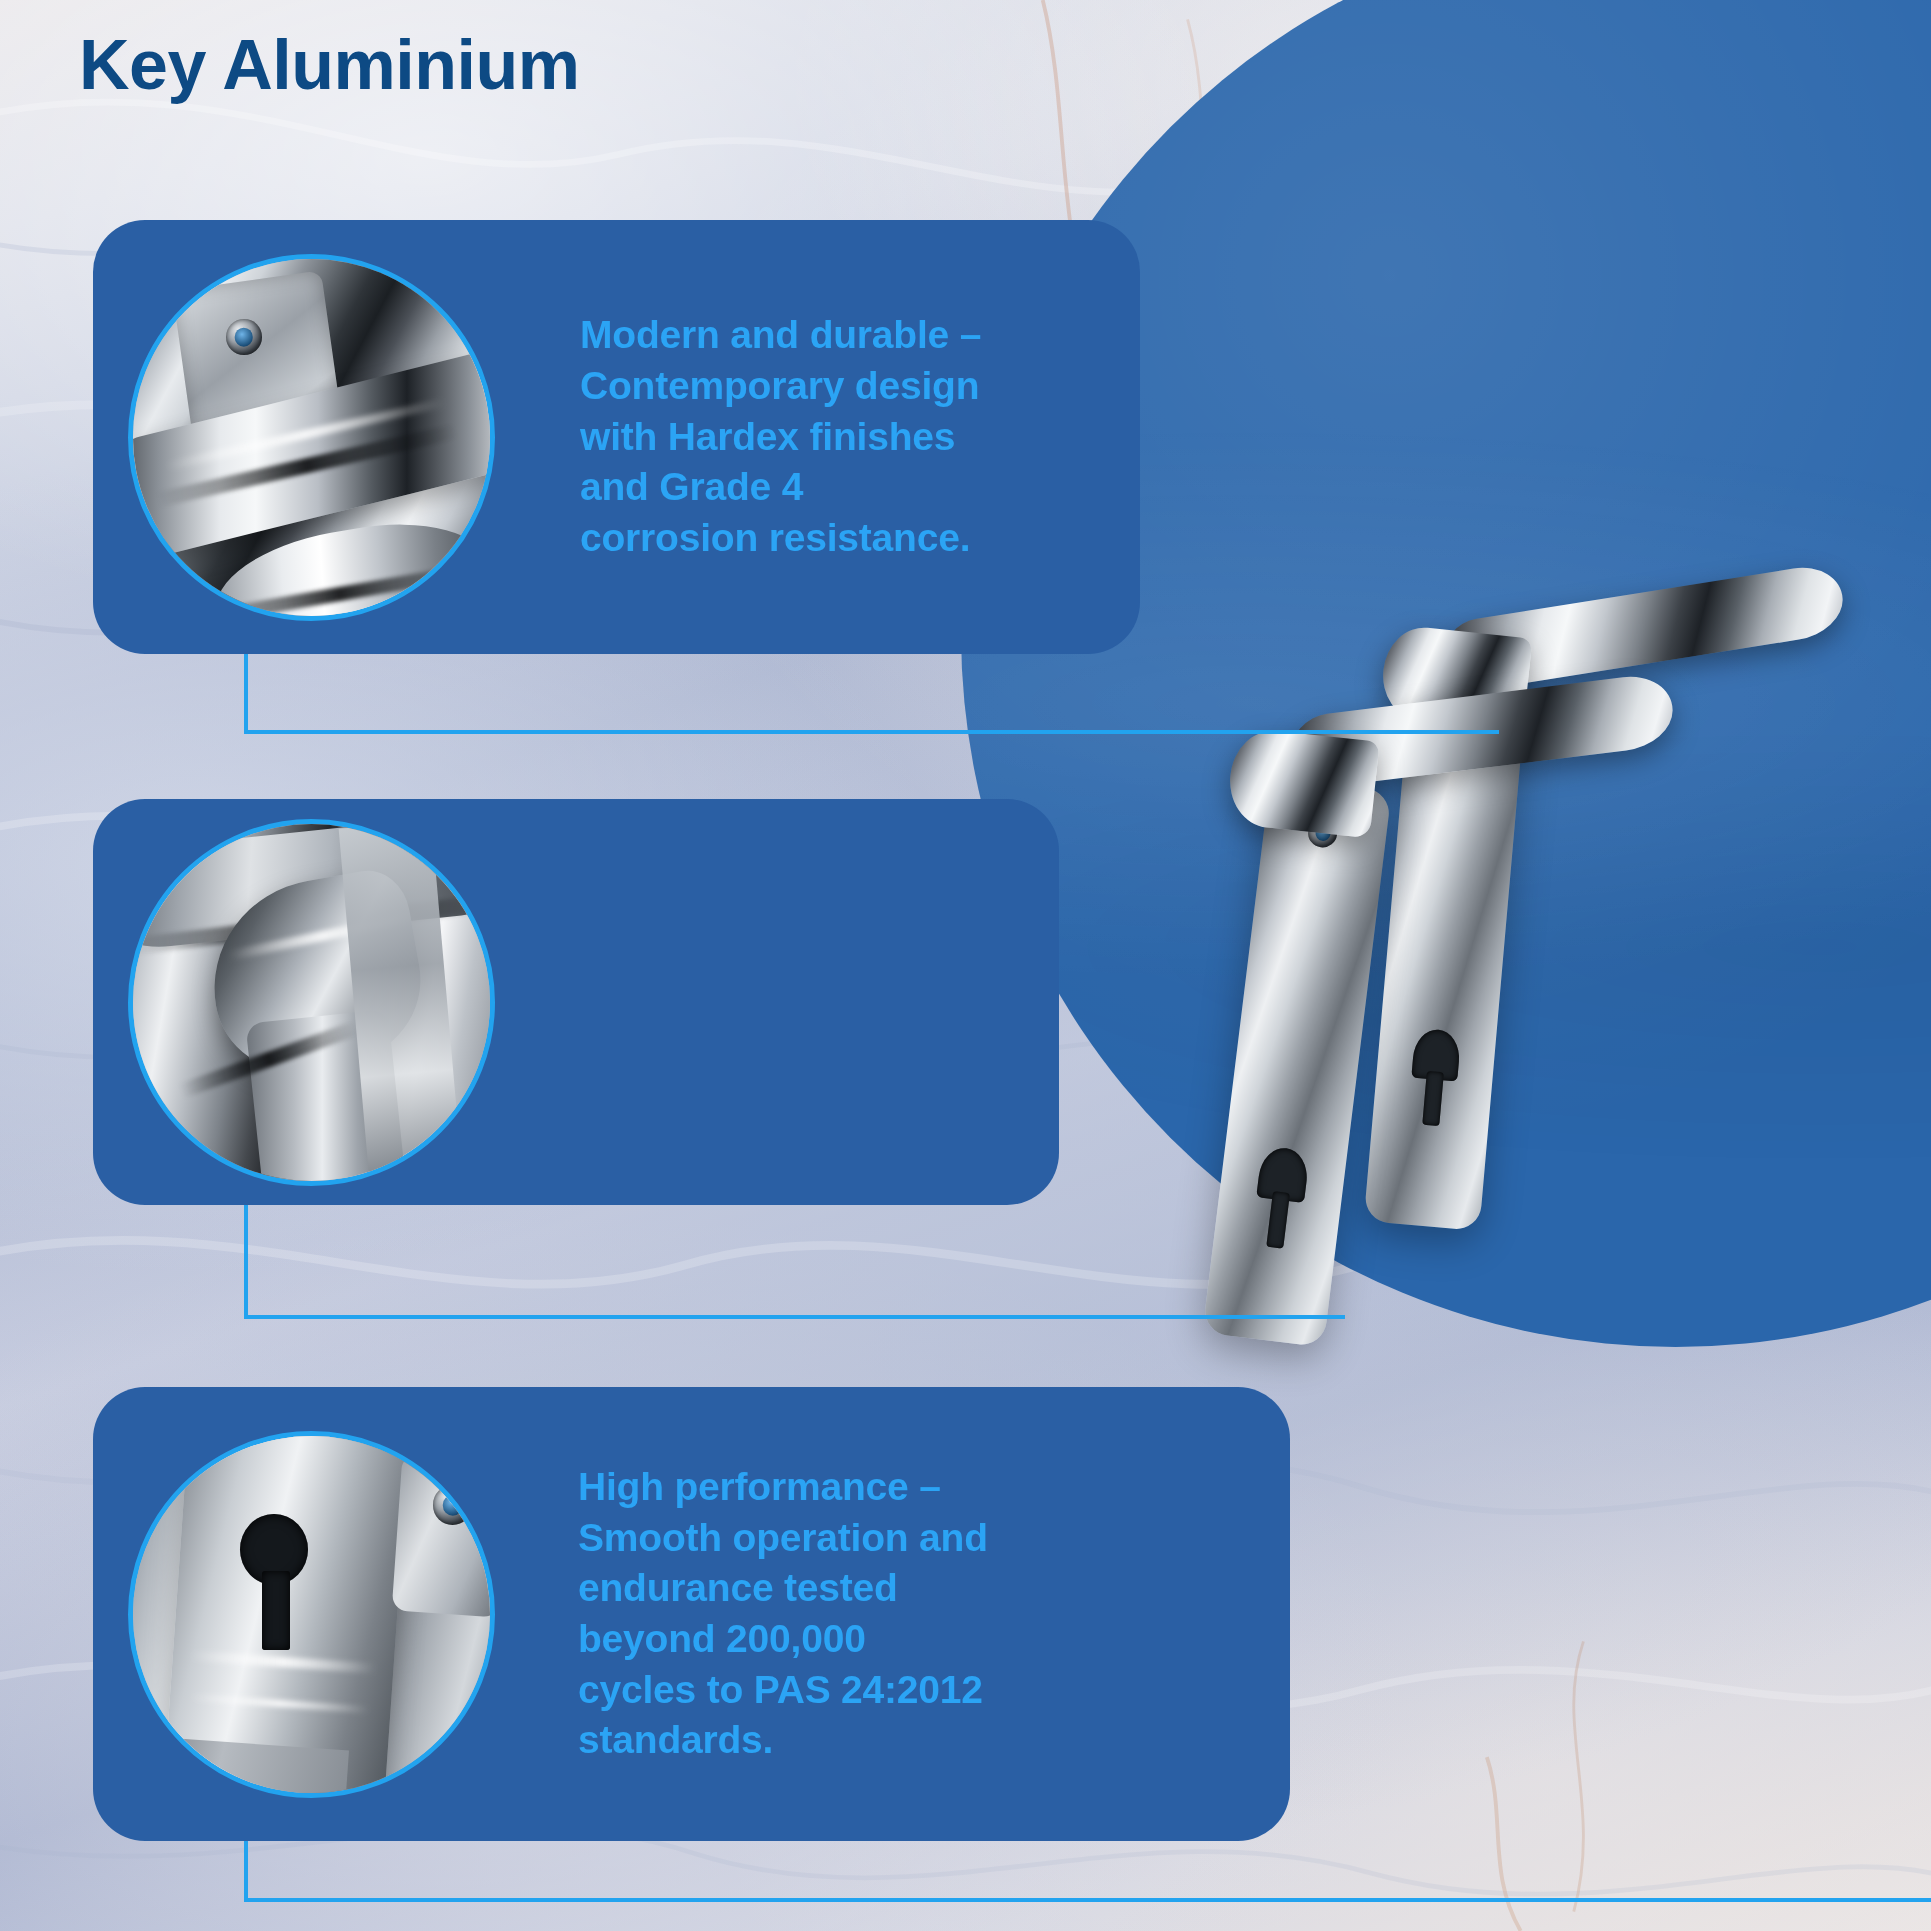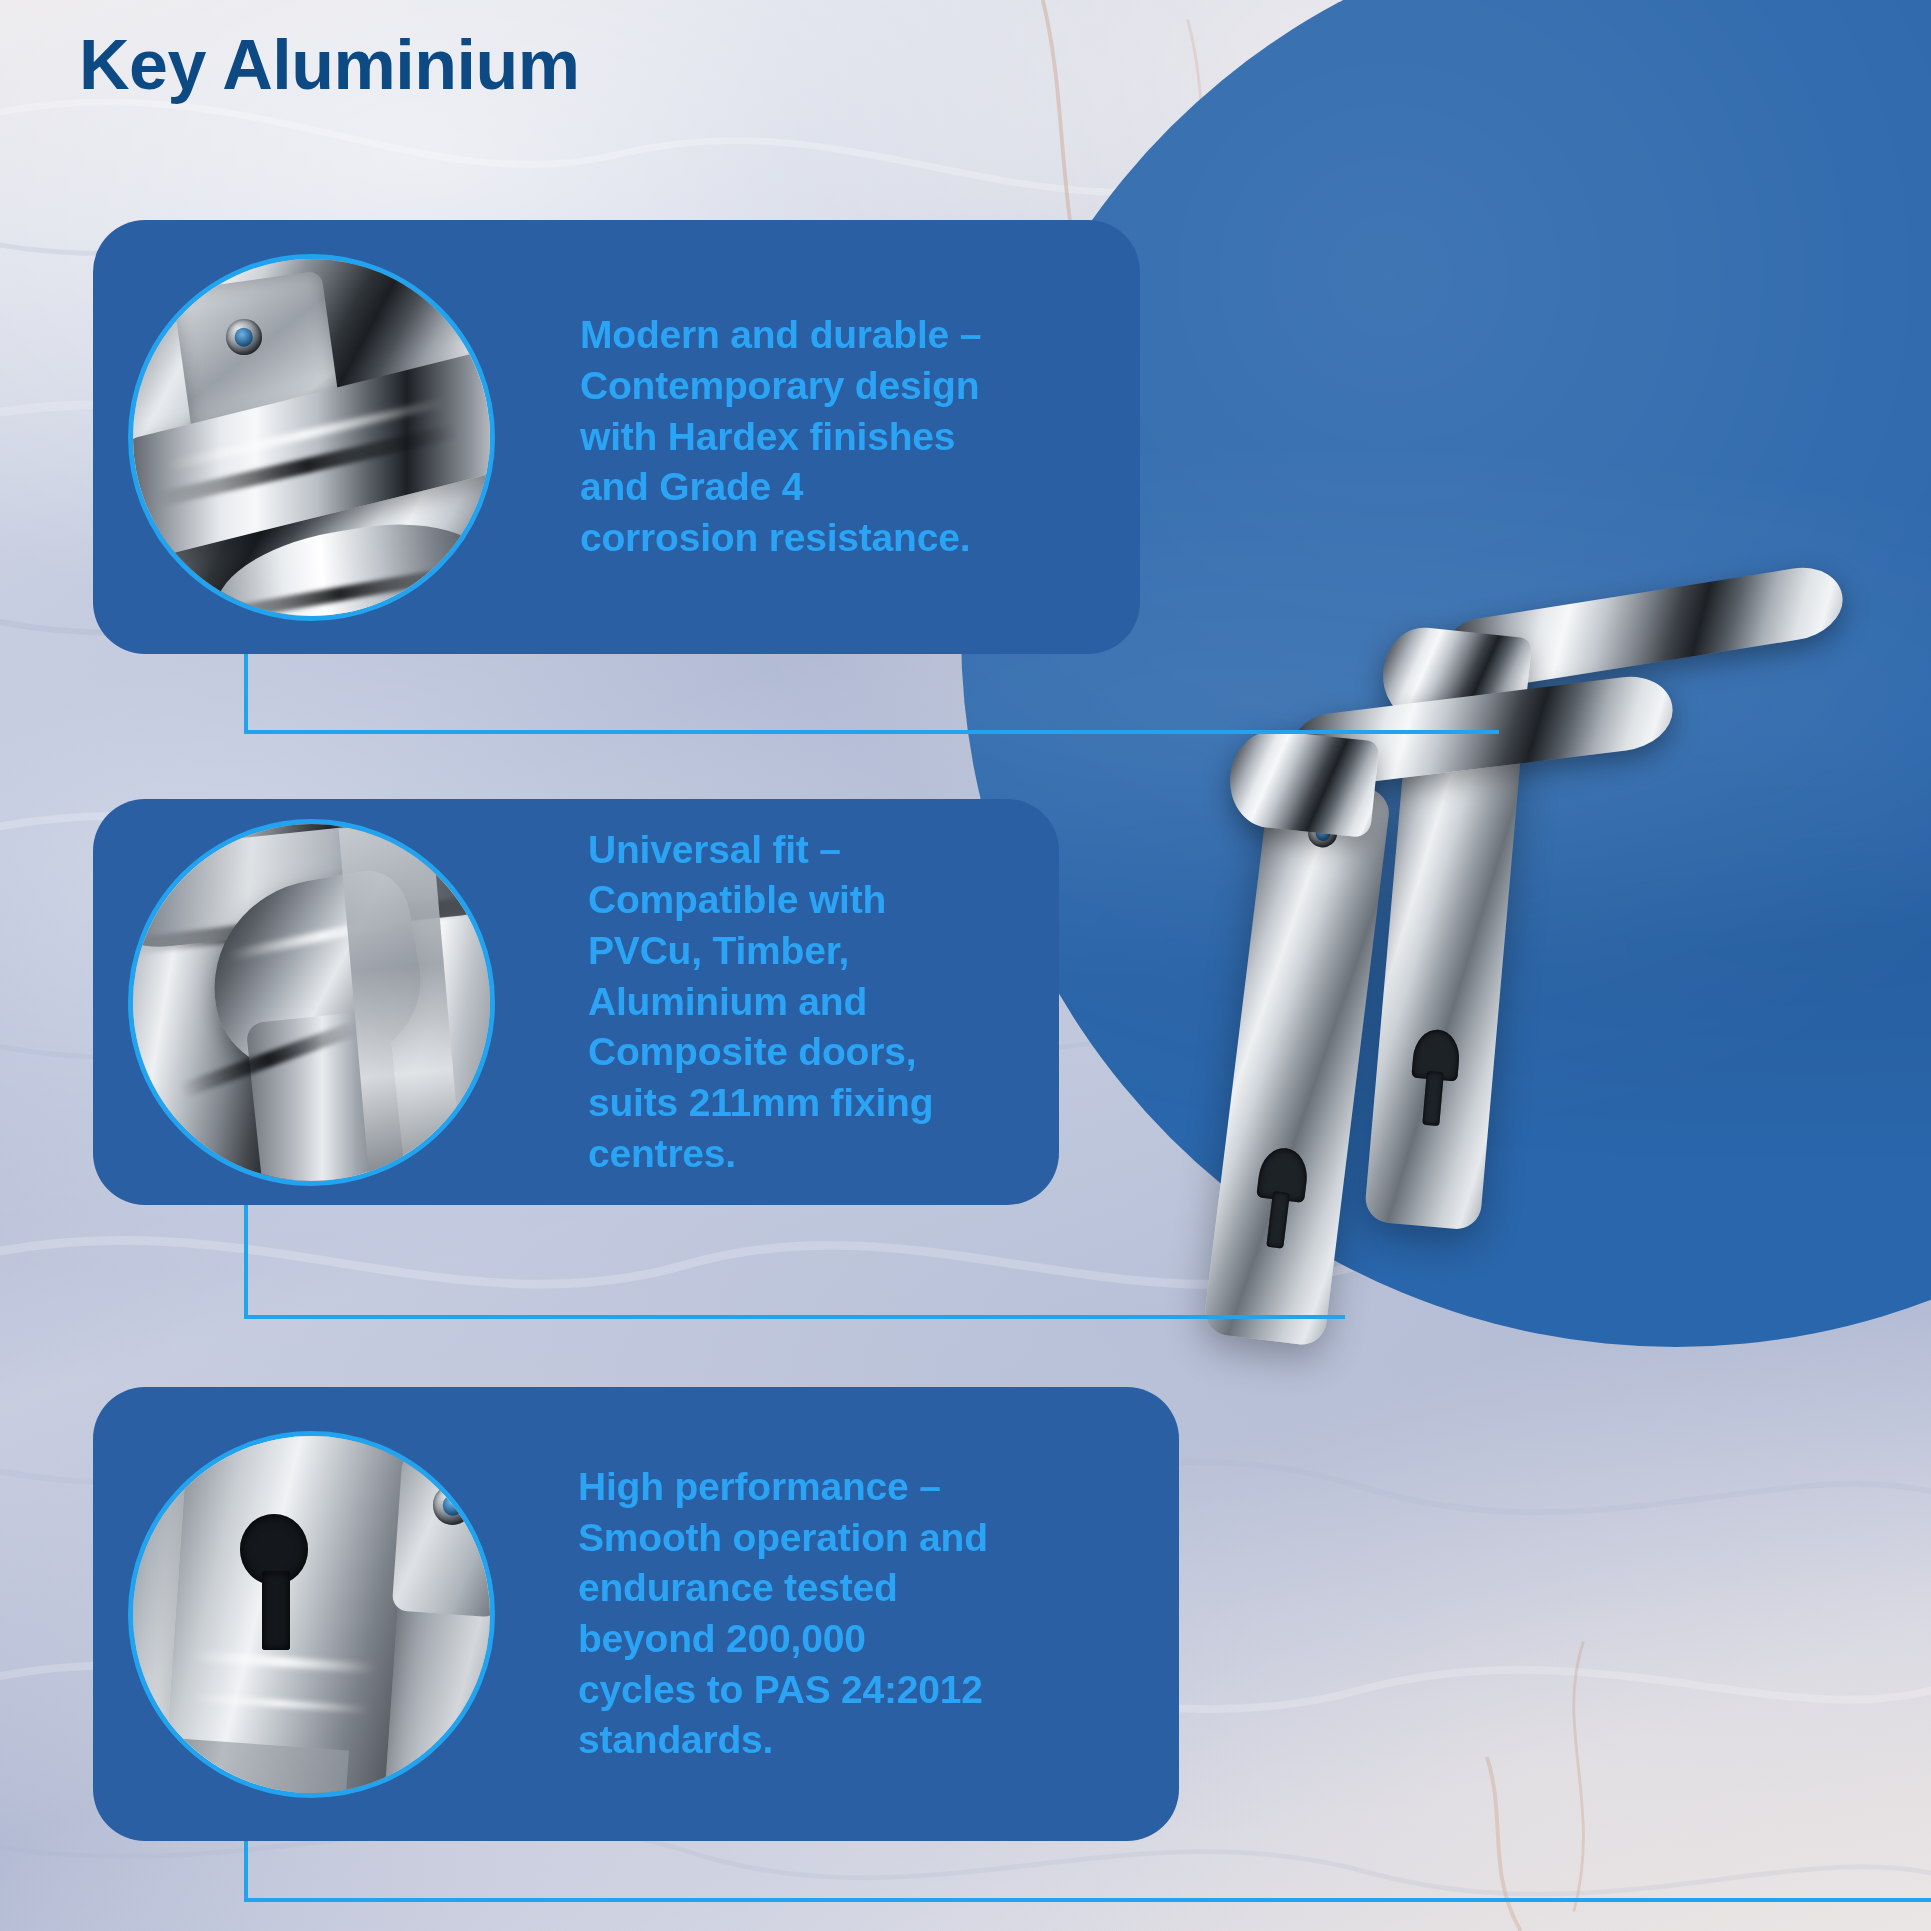--- a/index.html
+++ b/index.html
@@ -281,30 +281,29 @@
                   background:linear-gradient(96deg,#6d737a,#b5bac0 30%,#e9ecef 48%,
                              #9ea4ab 70%,#585e64);
                   border-radius:17.4px;
                   transform:rotate(-6deg);"></div>
       <div class="dark-streak" style="left:12%; top:64%; width:52%; height:15.4px; transform:rotate(-20deg);"></div>
       <div style="position:absolute;left:62%;top:0%;width:26%;height:100%;
                   background:linear-gradient(180deg,#c8cdd2,#9aa0a7 40%,#dfe2e5 70%,#7d838a);
                   transform:rotate(-5deg); opacity:.9;"></div>
     </div>
   </div>
-  <div class="card-text" style="margin-left:93px; width:386px; font-size:39px;">Universal fit – Compatible with PVCu, Timber, Aluminium and Composite doors, suits 211mm fixing centres.</div>
 </div>
 
 <div class="connector">
   <div class="conn-v" style="left:244px; top:1894px; height:0px;"></div>
   <div class="conn-v" style="left:244px; top:1825px; height:77px;"></div>
   <div class="conn-h" style="left:244px; top:1898px; width:1687px;"></div>
 </div>
 
-<div class="card" style="left:93px; top:1387px; width:1086px; height:454px; padding:0 0 0 35px;">
+<div class="card" style="left:93px; top:1387px; width:1197px; height:454px; padding:0 0 0 35px;">
   <div class="card-photo-wrap" style="width:367px; height:367px;">
     <div class="card-photo">
       <div style="position:absolute;inset:0;
                   background:linear-gradient(104deg,
                     #7d838a 0%, #aeb4bb 10%, #d9dde1 20%, #eef0f2 28%,
                     #c2c7cd 40%, #969ca3 52%, #6f757c 64%, #a3a9b0 76%,
                     #d4d8dc 88%, #8d939a 100%);"></div>
       <div style="position:absolute;left:12%;top:-6%;width:62%;height:112%;
                   background:linear-gradient(100deg,#858b92,#c9ced3 22%,#f0f2f4 40%,
                              #b3b9bf 60%,#7b8188 80%,#50565c);

